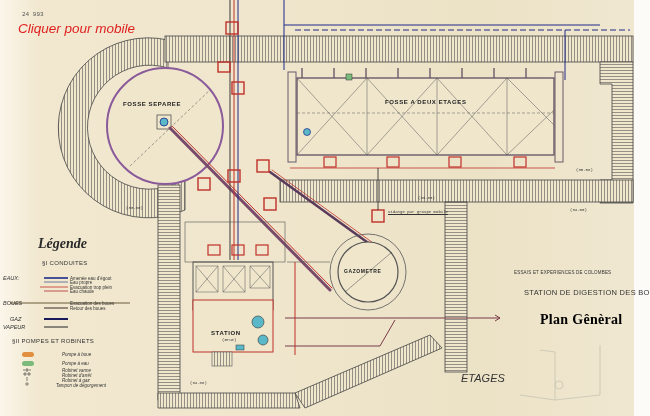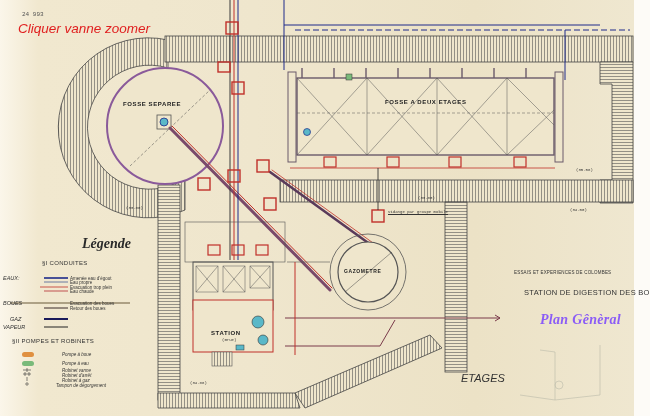--- a/index.html
+++ b/index.html
@@ -4,27 +4,27 @@
 <style>
   html,body{margin:0;padding:0;}
   body{width:650px;height:416px;overflow:hidden;background:#fdfbf6;position:relative;font-family:"Liberation Sans",sans-serif;}
   .sheet{position:absolute;left:0;top:0;width:634px;height:416px;
     background:linear-gradient(90deg,#fbf6ea 0%,#f1e8cf 6%,#efe6cd 40%,#ece2c6 75%,#efe7d0 100%);}
   .margin-right{position:absolute;left:634px;top:0;width:16px;height:416px;background:#fdfbf7;}
   svg{position:absolute;left:0;top:0;}
   .zoom-link{position:absolute;left:18px;top:21px;color:#e02020;font-style:italic;font-size:13.5px;cursor:pointer;font-family:"Liberation Sans",sans-serif;}
   .topnote{position:absolute;left:22px;top:11px;font-size:6px;color:#555;font-family:"Liberation Mono",monospace;}
   .lbl{position:absolute;font-family:"Liberation Sans",sans-serif;color:#333;white-space:nowrap;}
-  .legend-title{left:38px;top:236px;font-family:"Liberation Serif",serif;font-style:italic;font-weight:bold;font-size:14px;color:#2a2a2a;margin-left:44px;}
+  .legend-title{left:38px;top:236px;font-family:"Liberation Serif",serif;font-style:italic;font-weight:bold;font-size:14px;color:#2a2a2a;}
   .sec{font-size:6px;color:#333;letter-spacing:.3px;}
   .cat{font-size:5.5px;color:#333;font-style:italic;}
   .itm{font-size:4.5px;color:#333;}
   .title-small{left:514px;top:270px;font-size:4.5px;color:#333;letter-spacing:.2px;}
   .title-mid{left:524px;top:288px;font-size:7.5px;color:#333;letter-spacing:.3px;}
-  .title-big{left:540px;top:312px;font-family:"Liberation Serif",serif;font-style:italic;font-weight:bold;font-size:14px;color:#8b5cf6;letter-spacing:.3px;}
+  .title-big{left:540px;top:312px;font-family:"Liberation Serif",serif;font-weight:bold;font-size:14px;color:#000000;letter-spacing:.3px;}
   .siaap{left:461px;top:372px;font-style:italic;font-size:11px;color:#333;}
   .plan{font-size:5px;color:#333;font-family:"Liberation Mono",monospace;}
   .plan-b{font-size:6px;color:#222;letter-spacing:.6px;font-weight:bold;}
 </style>
 </head>
 <body>
 
 <div class="sheet"></div>
 <div class="margin-right"></div>
 
@@ -185,21 +185,21 @@
     <rect x="22" y="352" width="12" height="5" rx="2.5" fill="#e09040"></rect>
     <rect x="22" y="361" width="12" height="5" rx="2.5" fill="#7aba7a"></rect>
     <path d="M23 370 L31 370 M27 368 L27 372" stroke="#333" stroke-width="0.6"></path>
     <path d="M23 374 L31 374 M25 372 L25 376 M29 372 L29 376" stroke="#333" stroke-width="0.6"></path>
     <line x1="27" y1="377" x2="27" y2="381" stroke="#333" stroke-width="0.6"></line>
     <circle cx="27" cy="384" r="1.2" fill="none" stroke="#333" stroke-width="0.6"></circle>
   </g>
 </svg>
 
 <div class="topnote">24 993</div>
-<div class="zoom-link">Cliquer vanne zoomer</div>
+<div class="zoom-link">Cliquer pour mobile</div>
 
 <div class="lbl plan-b" style="left:123px;top:101px;">FOSSE   SEPAREE</div>
 <div class="lbl plan-b" style="left:385px;top:99px;">FOSSE  A DEUX  ETAGES</div>
 <div class="lbl plan-b" style="left:344px;top:268px;font-size:5px;">GAZOMETRE</div>
 <div class="lbl plan-b" style="left:211px;top:330px;">STATION</div>
 <div class="lbl plan" style="left:222px;top:338px;font-size:4px;">(Grue)</div>
 <div class="lbl plan" style="left:388px;top:210px;font-size:4px;text-decoration:underline;">Vidange par groupe mobile</div>
 <div class="lbl plan" style="left:126px;top:206px;font-size:4px;">(33.80)</div>
 <div class="lbl plan" style="left:418px;top:196px;font-size:4px;">(33.80)</div>
 <div class="lbl plan" style="left:570px;top:208px;font-size:4px;">(34.00)</div>

